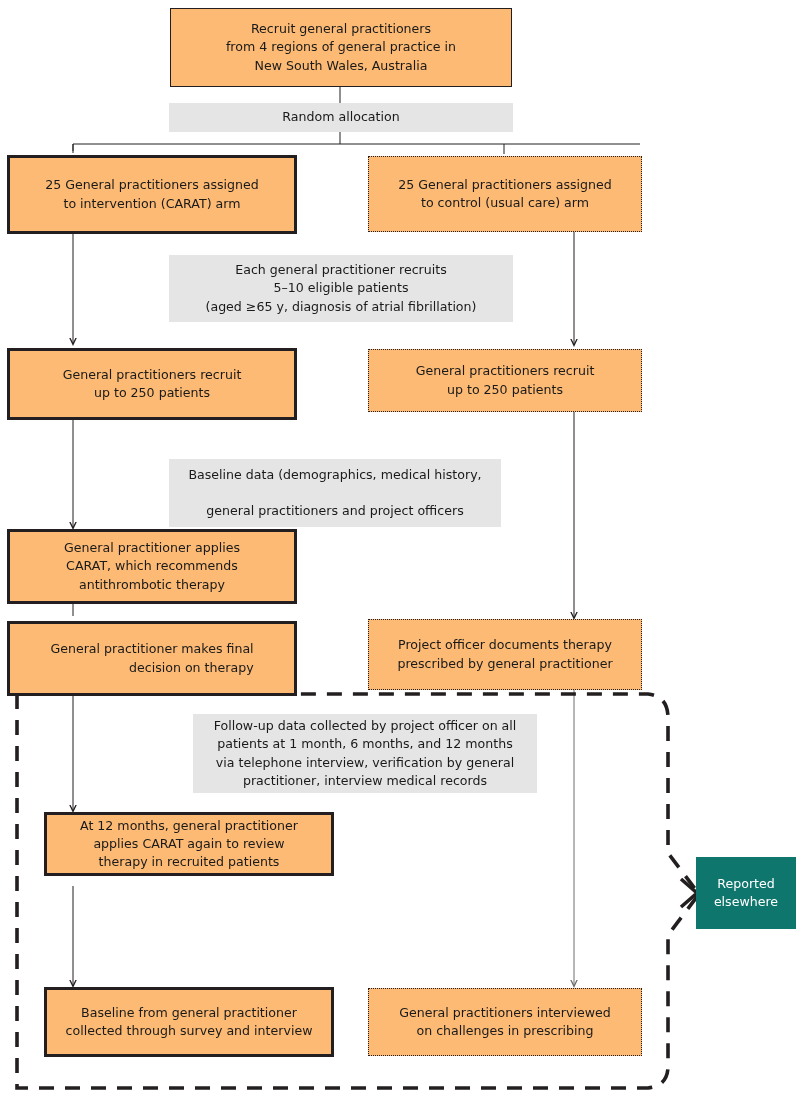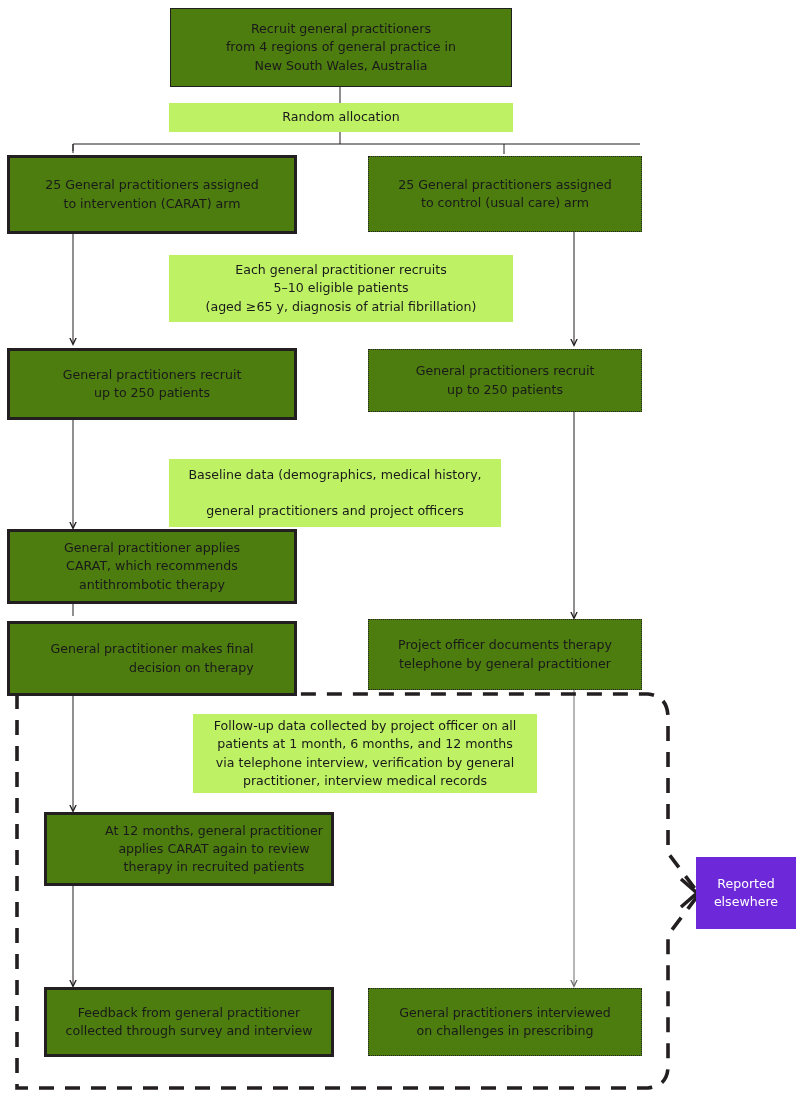--- a/index.html
+++ b/index.html
@@ -20,38 +20,38 @@
   .box {
     position: absolute;
     box-sizing: border-box;
     display: flex;
     align-items: center;
     justify-content: center;
     text-align: center;
     color: #1a1a1a;
     font-size: 12.6px;
     line-height: 1.45;
-    background: #4d7c0f;
+    background: #fdba74;
   }
   .box .txt { display: block; padding: 0 8px; }
   .solid {
     border: 3px solid #231f20;
   }
   .dotted {
     border: 1.6px dotted #231f20;
   }
   .thin {
     border: 1px solid #231f20;
   }
   .gray {
-    background: #bef264;
+    background: #e5e5e5;
     border: none;
   }
   .dark {
-    background: #6d28d9;
+    background: #0f766e;
     color: #ffffff;
     border: none;
   }
   svg.overlay {
     position: absolute;
     left: 0;
     top: 0;
     width: 804px;
     height: 1104px;
     overflow: visible;
@@ -175,44 +175,44 @@
   <div class="box solid" style="left:7px; top:621px; width:290px; height:75px;text-align:right;">
     <span class="txt">
       <span>General practitioner makes final</span><br>
       <span>decision on therapy</span>
     </span>
   </div>
 
   <div class="box dotted" style="left:368px; top:619px; width:274px; height:71px;">
     <span class="txt">
       <span>Project officer documents therapy</span><br>
-      <span>telephone by general practitioner</span>
+      <span>prescribed by general practitioner</span>
     </span>
   </div>
 
   <div class="box gray" style="left:169px; top:714px; width:344px; height:79px;margin-left:24px;">
     <span class="txt">
       <span>Follow-up data collected by project officer on all</span><br>
       <span>patients at 1 month, 6 months, and 12 months</span><br>
       <span>via telephone interview, verification by general</span><br>
       <span>practitioner, interview medical records</span>
     </span>
   </div>
 
-  <div class="box solid" style="left:44px; top:812px; width:290px; height:74px;justify-content:flex-end;">
+  <div class="box solid" style="left:44px; top:812px; width:290px; height:64px;">
     <span class="txt">
       <span>At 12 months, general practitioner</span><br>
       <span>applies CARAT again to review</span><br>
       <span>therapy in recruited patients</span>
     </span>
   </div>
 
   <div class="box solid" style="left:44px; top:987px; width:290px; height:70px;">
     <span class="txt">
-      <span>Feedback from general practitioner</span><br>
+      <span>Baseline from general practitioner</span><br>
       <span>collected through survey and interview</span>
     </span>
   </div>
 
   <div class="box dotted" style="left:368px; top:988px; width:274px; height:68px;">
     <span class="txt">
       <span>General practitioners interviewed</span><br>
       <span>on challenges in prescribing</span>
     </span>
   </div>

